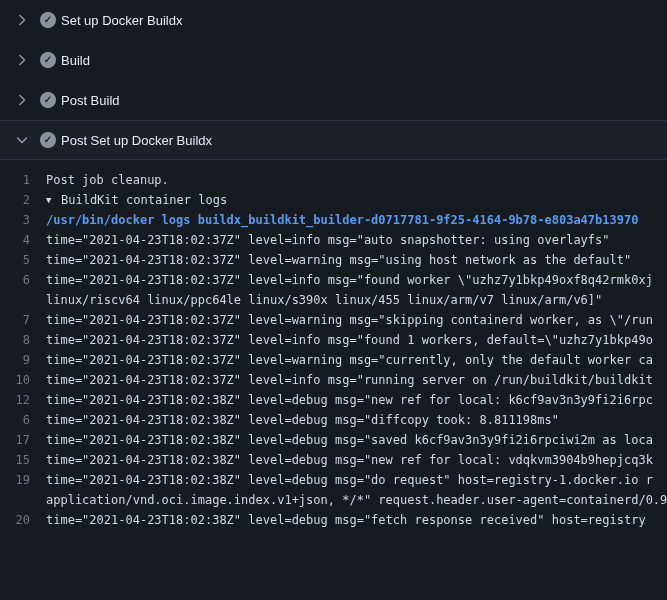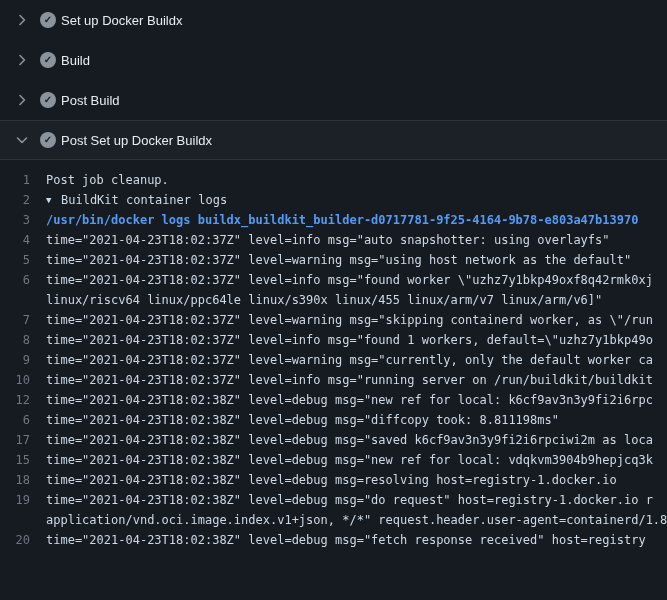--- a/index.html
+++ b/index.html
@@ -223,33 +223,28 @@
     <span class="num">17</span>
     
     <span class="txt">time="2021-04-23T18:02:38Z" level=debug msg="saved k6cf9av3n3y9fi2i6rpciwi2m as loca</span>
   </div>
       <div class="log-row plain">
     <span class="num">15</span>
     
     <span class="txt">time="2021-04-23T18:02:38Z" level=debug msg="new ref for local: vdqkvm3904b9hepjcq3k</span>
   </div>
       <div class="log-row plain">
-    <span class="num">18</span>
-    
-    <span class="txt">time="2021-04-23T18:02:38Z" level=debug msg=resolving host=registry-1.docker.io</span>
-  </div>
-      <div class="log-row plain">
     <span class="num">19</span>
     
     <span class="txt">time="2021-04-23T18:02:38Z" level=debug msg="do request" host=registry-1.docker.io r</span>
   </div>
       <div class="log-row wrap">
     <span class="num"></span>
     
-    <span class="txt">application/vnd.oci.image.index.v1+json, */*" request.header.user-agent=containerd/1.8</span>
+    <span class="txt">application/vnd.oci.image.index.v1+json, */*" request.header.user-agent=containerd/0.9</span>
   </div>
       <div class="log-row plain">
     <span class="num">20</span>
     
     <span class="txt">time="2021-04-23T18:02:38Z" level=debug msg="fetch response received" host=registry</span>
   </div>
     </div>
 </div>
 
 </body></html>

